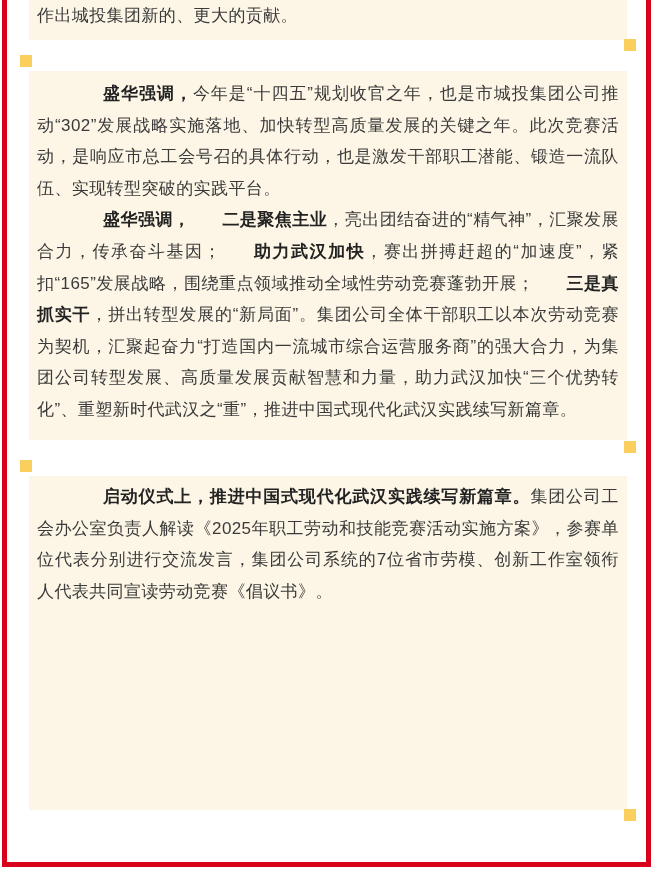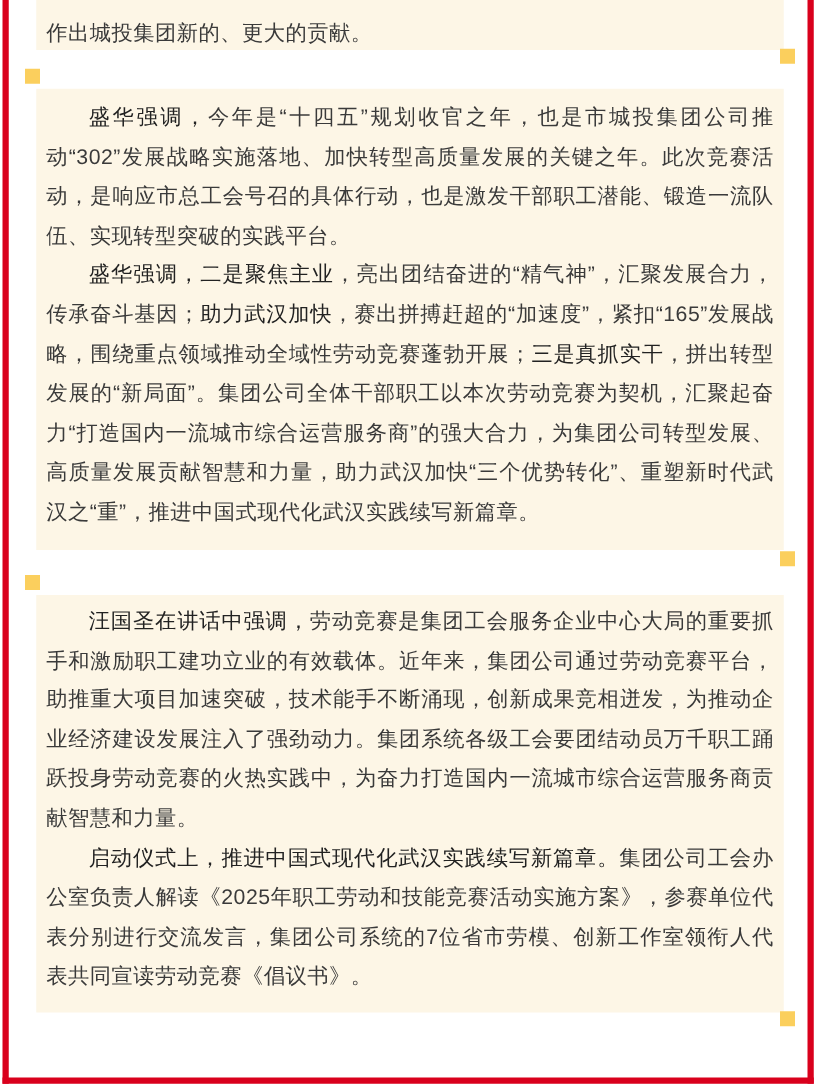--- a/index.html
+++ b/index.html
@@ -17,29 +17,29 @@
     font-family:"Liberation Sans","DejaVu Sans",sans-serif;
   }
   .red-bar{position:absolute;background:var(--border-red);}
   .bar-left{left:2px;top:0;width:5px;height:867px;}
   .bar-right{left:646px;top:0;width:5px;height:867px;}
   .bar-bottom{left:2px;top:862px;width:649px;height:5px;}
   .block{
     position:absolute;left:29px;width:598px;background:var(--block-bg);
     box-sizing:border-box;padding:5px 8px 8px 8px;overflow:hidden;
   }
-  .block-1{top:0;height:40px;padding-top:11px;}
+  .block-1{top:0;height:40px;padding-top:0;}
   .block-2{top:71px;height:369px;padding-top:7px;}
   .block-3{top:476px;height:334px;padding-top:5px;}
   .para{
     margin:0;font-size:17px;line-height:31.6px;color:var(--text);
     text-align:justify;text-indent:2em;letter-spacing:0.4px;
   }
   .no-indent{text-indent:0;}
-  .para strong{font-weight:normal;color:var(--bold-text);}
+  .para strong{font-weight:bold;color:var(--bold-text);margin-left:32px;}
   .sq{position:absolute;width:12px;height:12px;background:var(--accent-gold);}
   .sq-a{left:624px;top:39px;}
   .sq-b{left:20px;top:55px;}
   .sq-c{left:624px;top:441px;}
   .sq-d{left:20px;top:460px;}
   .sq-e{left:624px;top:809px;}
 </style>
 </head>
 <body>
 
@@ -56,17 +56,16 @@
 
 <section class="block block-2">
   <p class="para"><strong>盛华强调，</strong><span>今年是“十四五”规划收官之年，也是市城投集团公司推动“302”发展战略实施落地、加快转型高质量发展的关键之年。此次竞赛活动，是响应市总工会号召的具体行动，也是激发干部职工潜能、锻造一流队伍、实现转型突破的实践平台。</span></p>
   <p class="para"><strong>盛华强调，</strong><strong>二是聚焦主业</strong><span>，亮出团结奋进的“精气神”，汇聚发展合力，传承奋斗基因；</span><strong>助力武汉加快</strong><span>，赛出拼搏赶超的“加速度”，紧扣“165”发展战略，围绕重点领域推动全域性劳动竞赛蓬勃开展；</span><strong>三是真抓实干</strong><span>，拼出转型发展的“新局面”。集团公司全体干部职工以本次劳动竞赛为契机，汇聚起奋力“打造国内一流城市综合运营服务商”的强大合力，为集团公司转型发展、高质量发展贡献智慧和力量，助力武汉加快“三个优势转化”、重塑新时代武汉之“重”，推进中国式现代化武汉实践续写新篇章。</span></p>
 </section>
 
 <div class="sq sq-c"></div>
 <div class="sq sq-d"></div>
 
 <section class="block block-3">
-  <p class="para"><strong>汪国圣在讲话中强调，</strong><span>劳动竞赛是集团工会服务企业中心大局的重要抓手和激励职工建功立业的有效载体。近年来，集团公司通过劳动竞赛平台，助推重大项目加速突破，技术能手不断涌现，创新成果竞相迸发，为推动企业经济建设发展注入了强劲动力。集团系统各级工会要团结动员万千职工踊跃投身劳动竞赛的火热实践中，为奋力打造国内一流城市综合运营服务商贡献智慧和力量。</span></p>
   <p class="para"><strong>启动仪式上，推进中国式现代化武汉实践续写新篇章。</strong><span>集团公司工会办公室负责人解读《2025年职工劳动和技能竞赛活动实施方案》，参赛单位代表分别进行交流发言，集团公司系统的7位省市劳模、创新工作室领衔人代表共同宣读劳动竞赛《倡议书》。</span></p>
 </section>
 
 <div class="sq sq-e"></div>
 
 </body></html>

